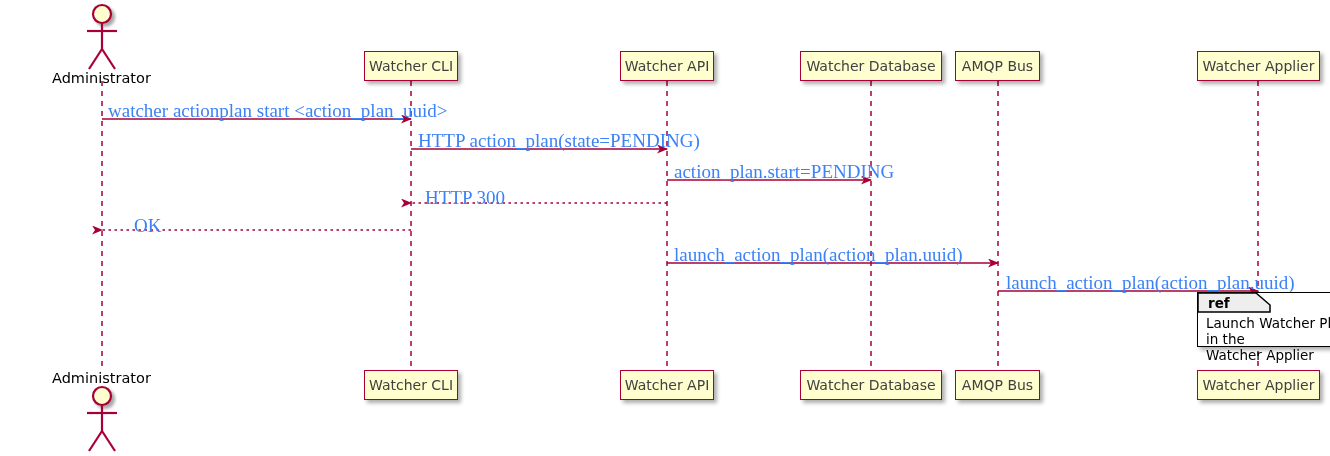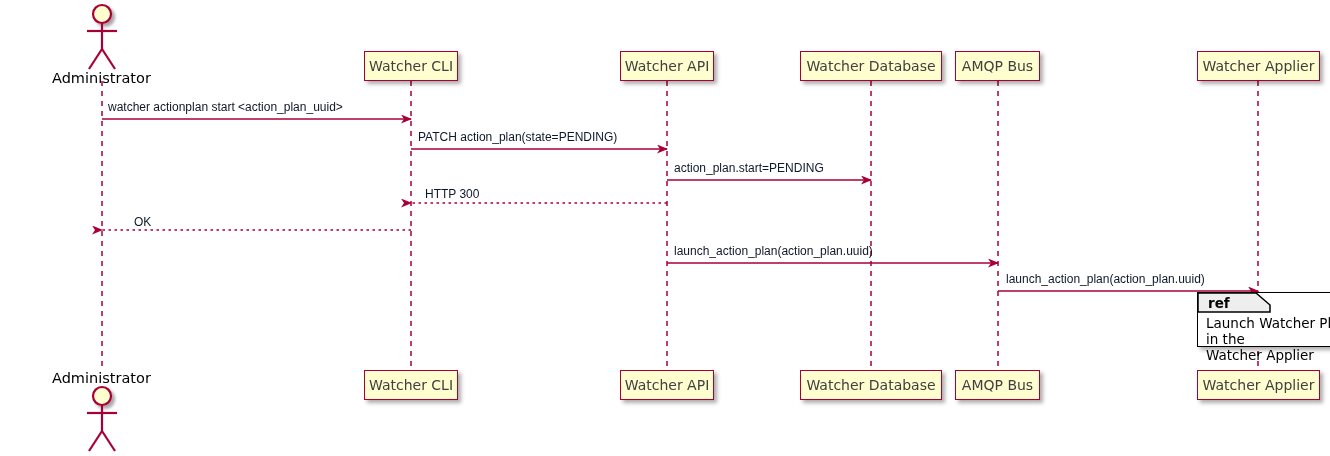--- a/index.html
+++ b/index.html
@@ -43,24 +43,24 @@
   .actor-label {
     position: absolute;
     font-size: 14.5px;
     color: #000000;
     white-space: nowrap;
     font-family: "DejaVu Sans", sans-serif;
   }
   
   .msg-label {
     position: absolute;
-    font-size: 12px;
-    color: #0f172a;
+    font-size: 19px;
+    color: #3b82f6;
     white-space: nowrap;
-    font-family: Liberation Sans, sans-serif;
+    font-family: Liberation Serif, serif;
     line-height: 1;
   }
   
   .ref-box {
     position: absolute;
     background: #FFFFFF;
     border: 1.5px solid #000000;
     box-shadow: 3px 3px 4px rgba(0,0,0,0.32);
     box-sizing: border-box;
   }
@@ -175,21 +175,21 @@
       </div>
       <div class="pbox" style="left: 1153px; top: 51px; width: 123px; height: 30px;">
         <span>Watcher Applier</span>
       </div>
       <div class="pbox" style="left: 1153px; top: 370px; width: 123px; height: 30px;">
         <span>Watcher Applier</span>
       </div>
     </div>
   <div id="labels-layer">
       <div class="msg-label" style="left: 64px; top: 101px;">watcher actionplan start &lt;action_plan_uuid&gt;</div>
-      <div class="msg-label" style="left: 374px; top: 131px;">PATCH action_plan(state=PENDING)</div>
+      <div class="msg-label" style="left: 374px; top: 131px;">HTTP action_plan(state=PENDING)</div>
       <div class="msg-label" style="left: 630px; top: 162px;">action_plan.start=PENDING</div>
       <div class="msg-label" style="left: 381px; top: 188px;">HTTP 300</div>
       <div class="msg-label" style="left: 90px; top: 216px;">OK</div>
       <div class="msg-label" style="left: 630px; top: 245px;">launch_action_plan(action_plan.uuid)</div>
       <div class="msg-label" style="left: 962px; top: 273px;">launch_action_plan(action_plan.uuid)</div>
     </div>
 
   <div class="ref-box" id="ref-box" style="left: 1153px; top: 292px; width: 165px; height: 55px;">
     <div class="ref-tab" style="clip-path: polygon(0px 0px, 58px 0px, 72px 12px, 72px 100%, 0px 100%); border-right: none;"></div>
     <div class="ref-tab-label">ref</div>

